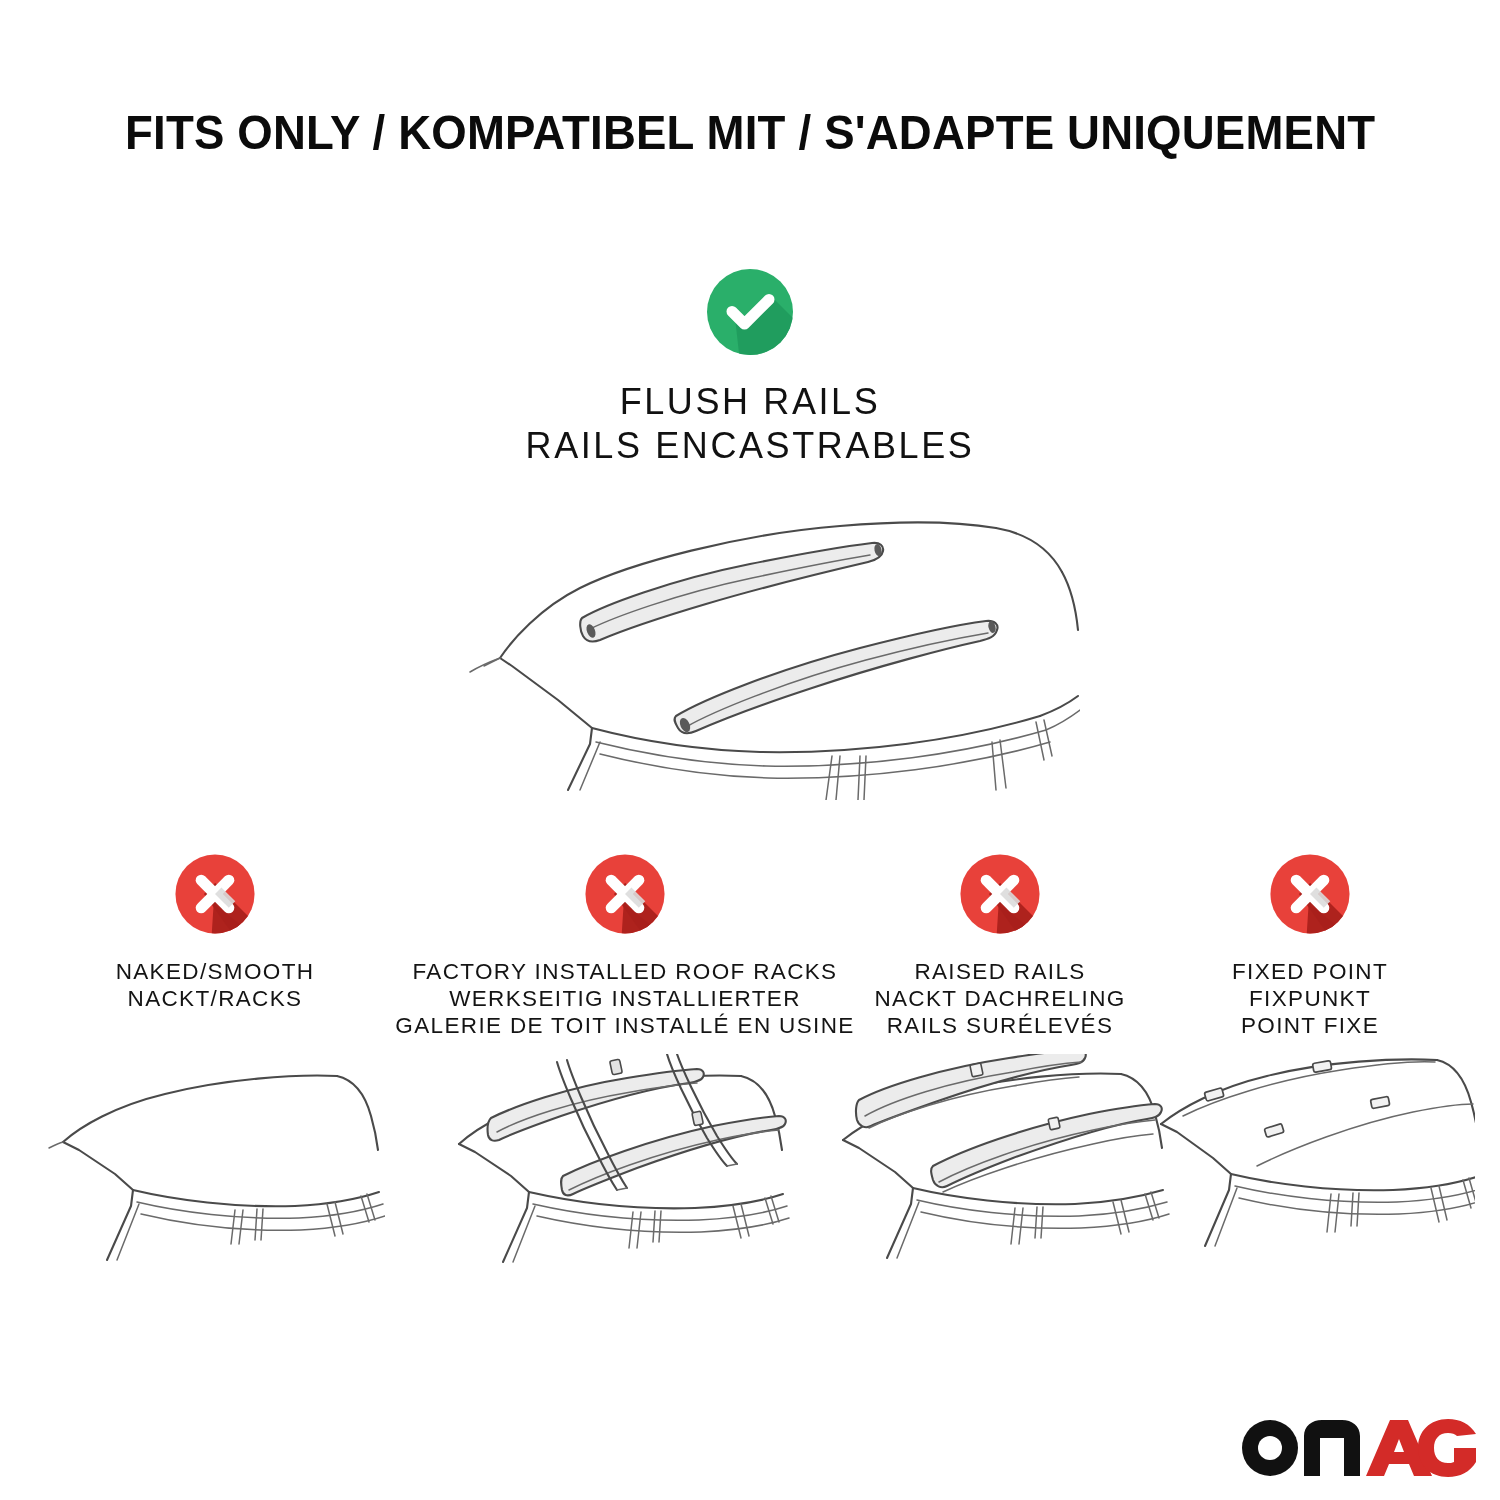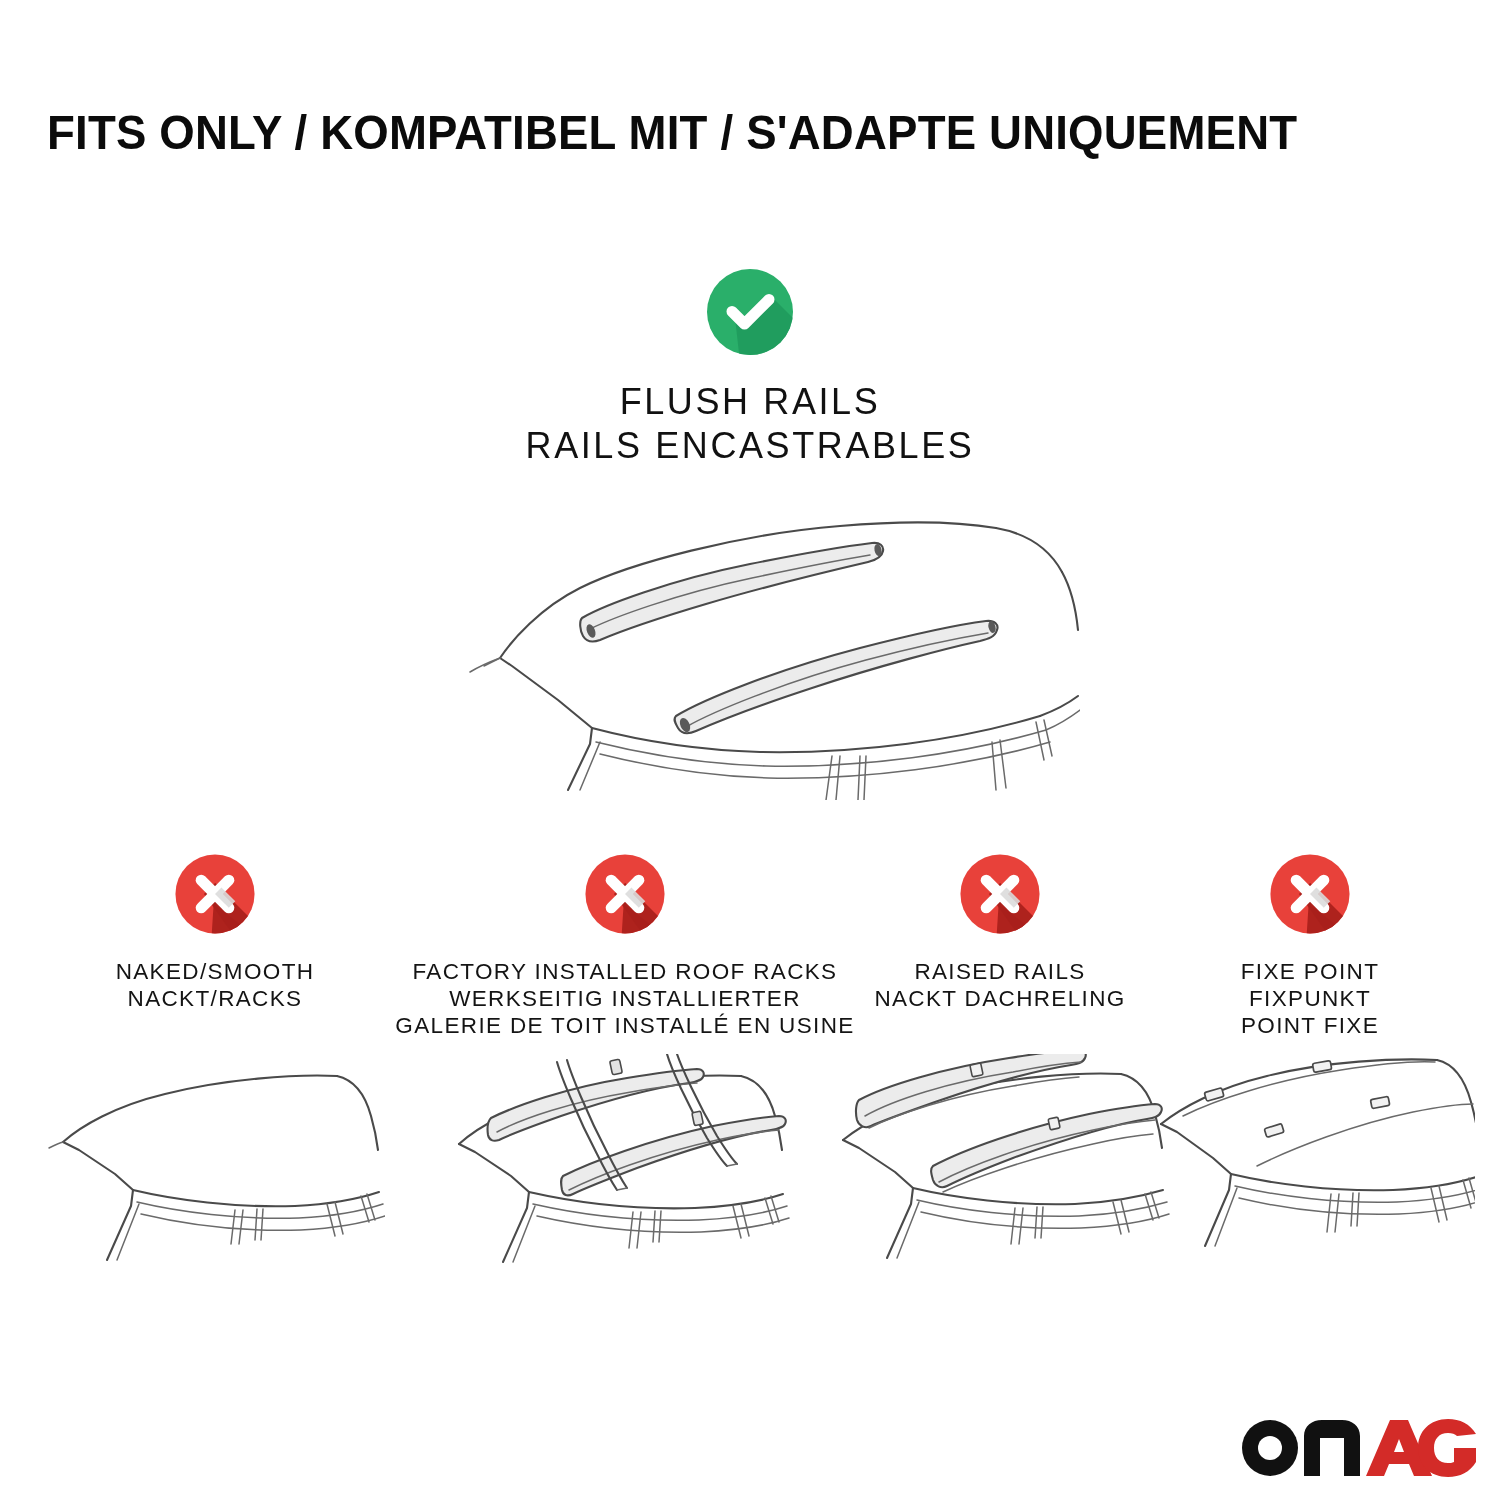--- a/index.html
+++ b/index.html
@@ -15,20 +15,21 @@
     font-family: "Liberation Sans", sans-serif;
     color: #111111;
   }
 
   
   #title-bar {
     position: absolute;
     left: 0;
     top: 104px;
     width: 1500px;
+    text-align: center;
   }
   #page-title {
     display: inline-block;
     font-family: "Liberation Sans", sans-serif;
     font-weight: bold;
     font-size: 49px;
     letter-spacing: 0.2px;
     color: #0b0b0b;
     transform: scaleX(0.93);
     transform-origin: center;
@@ -340,20 +341,21 @@
           <line x1="65" y1="35" x2="35" y2="65"></line>
         </g>
         <g clip-path="url(#clipRed3)">
           <path d="M50 50 L65 65 L72 58 L57 43 Z" fill="#dcdcdc" opacity="0.9"></path>
         </g>
       </svg>
     </div>
     <div class="neg-labels">
       <span class="neg-line">RAISED RAILS</span>
       <span class="neg-line">NACKT DACHRELING</span>
+      <span class="neg-line">RAILS SURÉLEVÉS</span>
     </div>
     <svg class="neg-illu" width="350" height="220" viewBox="0 0 350 220">
       <path class="lineart" d="M18 86 C38 70 74 50 124 38 C184 23 252 18 296 20"></path>
       <path class="lineart" d="M296 20 C314 24 324 38 330 60 C334 74 336 86 337 94"></path>
       <path class="lineart" d="M18 86 L34 94 L70 118 L88 134"></path>
       <path class="lineart" d="M88 134 L86 150 L62 204"></path>
       <path class="lineart-thin" d="M72 204 L94 148"></path>
       <path class="lineart" d="M88 134 C130 144 190 152 250 150 C292 148 318 142 338 136"></path>
       <path class="lineart-thin" d="M92 146 C134 156 194 164 254 162 C296 160 322 154 342 148"></path>
       <path class="lineart-thin" d="M96 158 C138 168 196 176 256 174 C298 172 326 166 344 160"></path>
@@ -400,21 +402,21 @@
         <g stroke="#ffffff" stroke-width="12" stroke-linecap="round">
           <line x1="35" y1="35" x2="65" y2="65"></line>
           <line x1="65" y1="35" x2="35" y2="65"></line>
         </g>
         <g clip-path="url(#clipRed4)">
           <path d="M50 50 L65 65 L72 58 L57 43 Z" fill="#dcdcdc" opacity="0.9"></path>
         </g>
       </svg>
     </div>
     <div class="neg-labels">
-      <span class="neg-line">FIXE POINT</span>
+      <span class="neg-line">FIXED POINT</span>
       <span class="neg-line">FIXPUNKT</span>
       <span class="neg-line">POINT FIXE</span>
     </div>
     <svg class="neg-illu" width="330" height="220" viewBox="0 0 330 220">
       <path class="lineart" d="M16 70 C36 54 72 34 122 22 C182 7 250 4 292 6"></path>
       <path class="lineart" d="M292 6 C310 10 320 26 326 48 C330 62 332 74 333 82"></path>
       <path class="lineart" d="M16 70 L32 78 L68 104 L86 120"></path>
       <path class="lineart" d="M86 120 L84 136 L60 192"></path>
       <path class="lineart-thin" d="M70 192 L92 134"></path>
       <path class="lineart" d="M86 120 C128 130 188 138 248 136 C290 134 316 128 334 122"></path>

